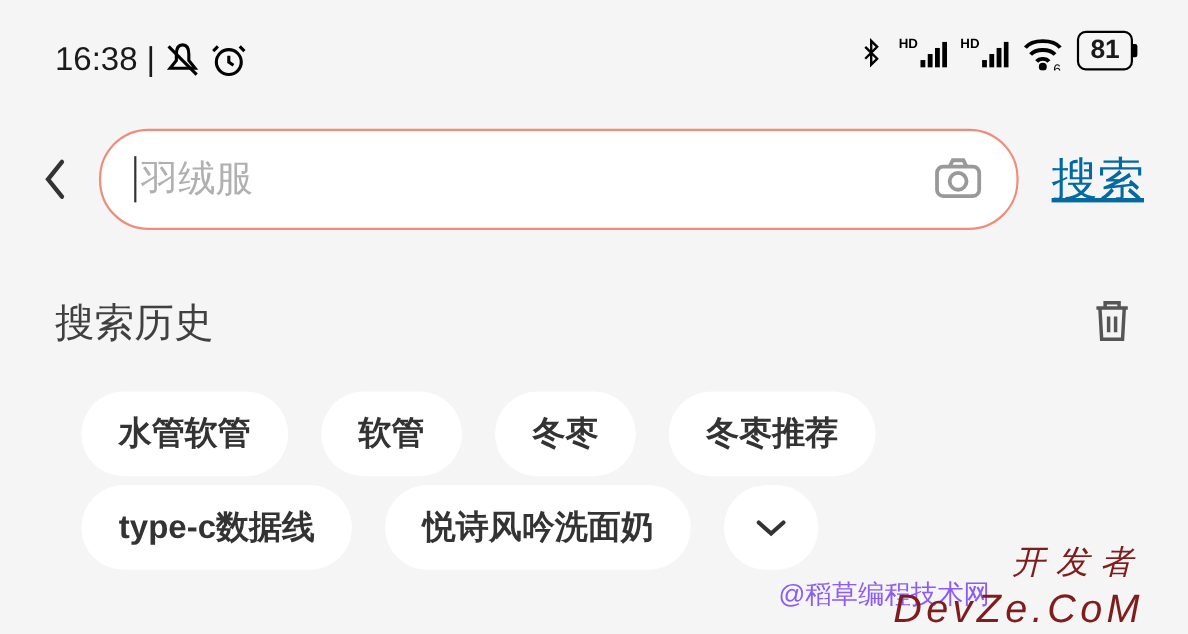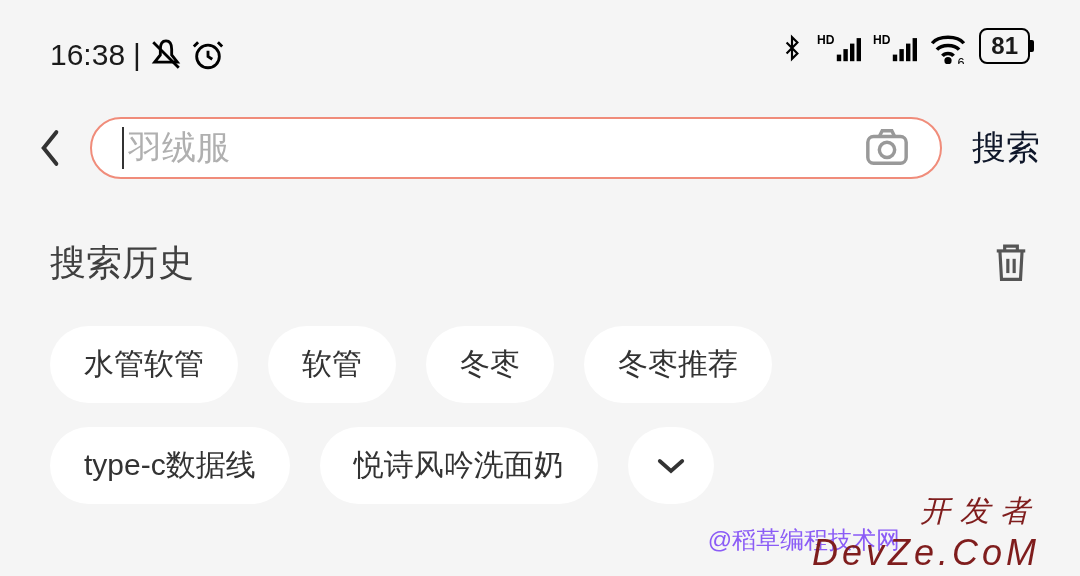--- a/index.html
+++ b/index.html
@@ -68,21 +68,21 @@
       color: #333;
     }
     .search-box {
       flex: 1;
       display: flex;
       align-items: center;
       border: 2px solid #f08c7a;
       border-radius: 45px;
       background: #fff;
       padding: 0 30px;
-      height: 62px;
+      height: 92px;
     }
     .search-input-wrap {
       flex: 1;
       display: flex;
       align-items: center;
       position: relative;
     }
     .cursor {
       width: 2px;
       height: 42px;
@@ -90,43 +90,45 @@
       margin-right: 4px;
     }
     .placeholder-text {
       color: #b0b0b0;
       font-size: 34px;
     }
     .camera-icon {
       color: #999;
     }
     .search-button {
-      font-size: 34px;
-      color: #0f172a;
+      font-size: 42px;
+      color: #0369a1;
       padding: 0 10px;
+      text-decoration: underline;
     }
     .history-header {
       display: flex;
       justify-content: space-between;
       align-items: center;
       padding: 40px 50px 20px 50px;
     }
     .history-title {
       font-size: 36px;
       color: #404040;
       font-weight: 500;
     }
     .trash-icon {
       color: #555;
     }
     .tags {
       display: flex;
       flex-wrap: wrap;
-      gap: 24px 30px;
-      padding: 18px 50px;
+      gap: 8px 30px;
+      padding: 18px 74px;
+      font-weight: bold;
     }
     .tag {
       background: #fff;
       border-radius: 40px;
       padding: 18px 34px;
       font-size: 30px;
       color: #333;
       display: flex;
       align-items: center;
       justify-content: center;

